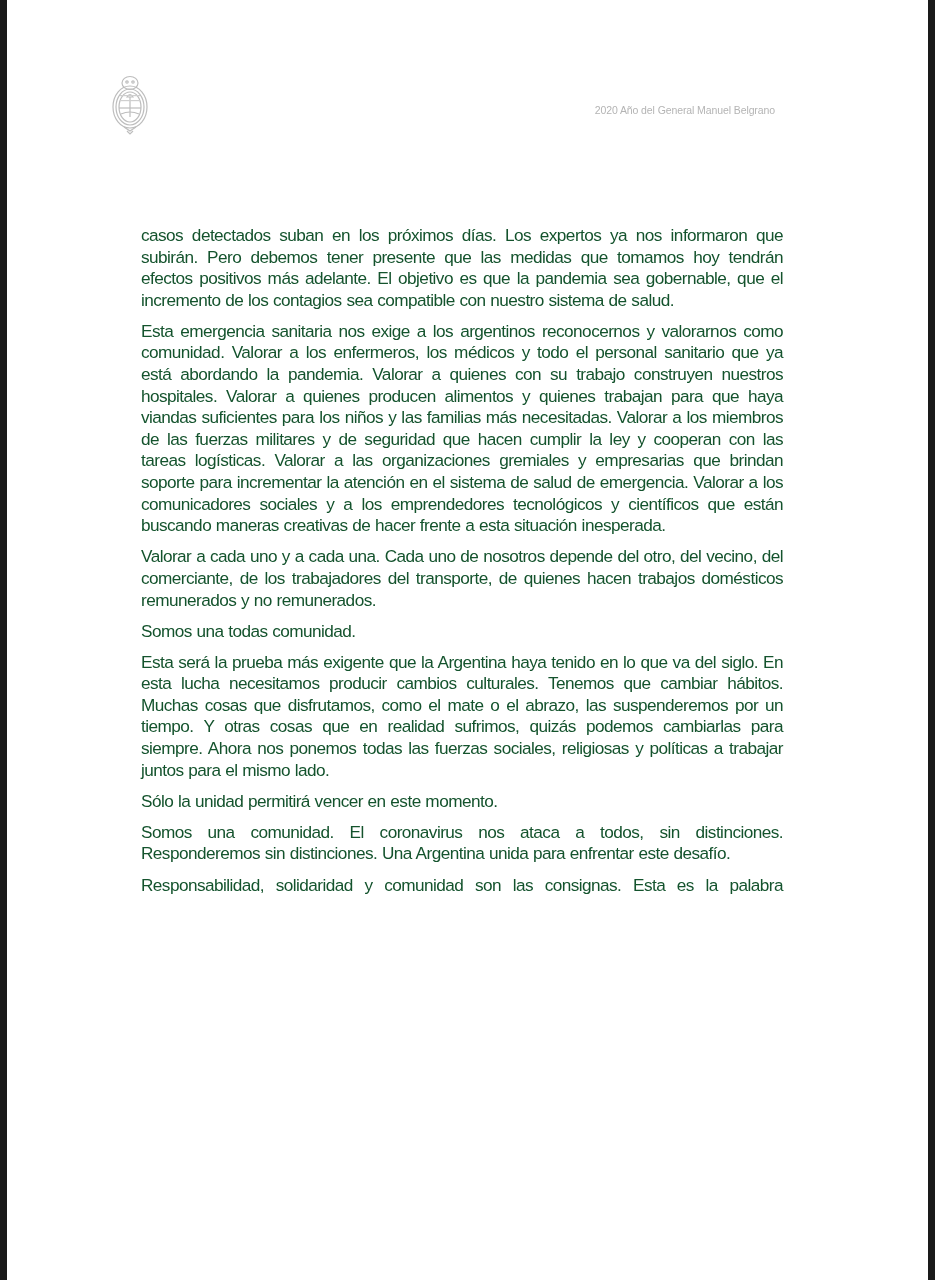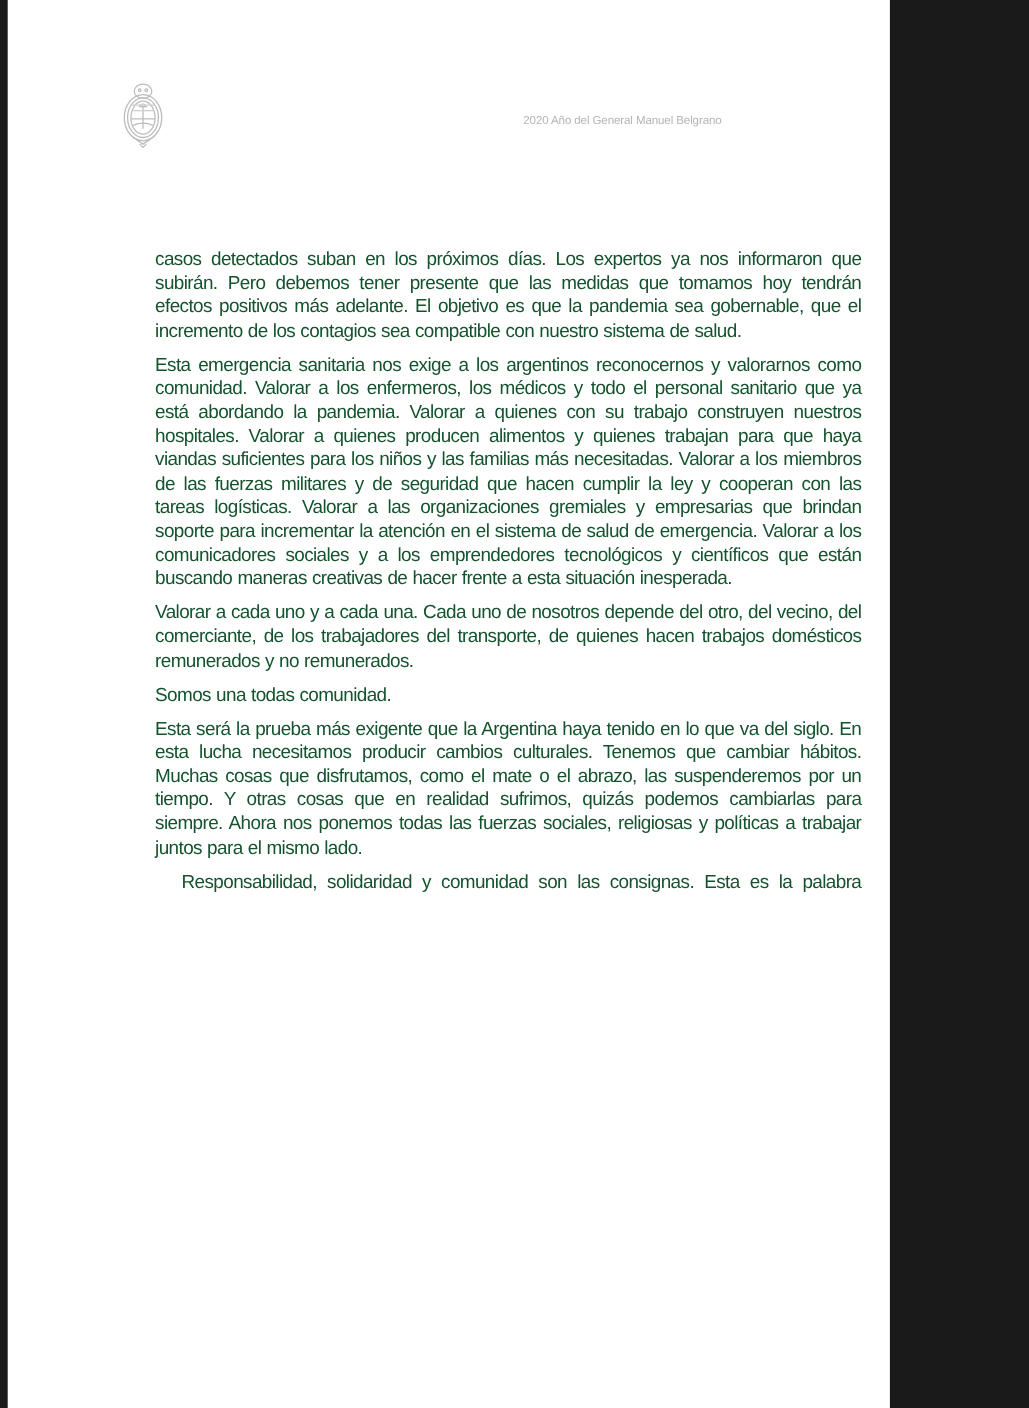--- a/index.html
+++ b/index.html
@@ -2,40 +2,40 @@
 <html><head>
   <meta charset="utf-8">
   <style>
     html, body { margin: 0; padding: 0; }
     body {
       width: 935px; height: 1280px; position: relative; overflow: hidden;
       background: #1a1a1a;
       font-family: "Liberation Sans", sans-serif;
     }
     .page {
-      position: absolute; left: 7px; top: 0; width: 802px; height: 1280px;
+      position: absolute; left: 7px; top: 0; width: 921px; height: 1280px;
       background: #ffffff;
     }
     .emblem {
       position: absolute; left: 103px; top: 73px; width: 40px; height: 62px;
     }
     .header-text {
       position: absolute; right: 153px; top: 104px;
       font-size: 10.5px; color: #b4b4b4; letter-spacing: -0.1px;
       white-space: nowrap;
     }
     .body-text {
       position: absolute; left: 134px; top: 225px; width: 642px;
       color: #14532d;
       font-size: 17.2px; line-height: 21.6px;
       letter-spacing: -0.55px; word-spacing: 0.5px;
       text-align: justify;
     }
     .body-text p { margin: 0 0 9.5px 0; }
-    .body-text p.last { text-align-last: justify; margin-left: 24px; }
+    .body-text p.last { text-align-last: justify; }
   </style>
 </head>
 <body>
 
 <div class="page">
   <div class="emblem">
     <svg width="40" height="62" viewBox="0 0 40 62">
       <g fill="none" stroke="#bdbdbd" stroke-width="1.2">
 
         <ellipse cx="20" cy="10" rx="8" ry="6.5"></ellipse>
@@ -64,15 +64,17 @@
   </div>
 
   <div class="header-text">2020 Año del General Manuel Belgrano</div>
 
   <div class="body-text">
     <p>casos detectados suban en los próximos días. Los expertos ya nos informaron que subirán. Pero debemos tener presente que las medidas que tomamos hoy tendrán efectos positivos más adelante. El objetivo es que la pandemia sea gobernable, que el incremento de los contagios sea compatible con nuestro sistema de salud.</p>
     <p>Esta emergencia sanitaria nos exige a los argentinos reconocernos y valorarnos como comunidad. Valorar a los enfermeros, los médicos y todo el personal sanitario que ya está abordando la pandemia. Valorar a quienes con su trabajo construyen nuestros hospitales. Valorar a quienes producen alimentos y quienes trabajan para que haya viandas suficientes para los niños y las familias más necesitadas. Valorar a los miembros de las fuerzas militares y de seguridad que hacen cumplir la ley y cooperan con las tareas logísticas. Valorar a las organizaciones gremiales y empresarias que brindan soporte para incrementar la atención en el sistema de salud de emergencia. Valorar a los comunicadores sociales y a los emprendedores tecnológicos y científicos que están buscando maneras creativas de hacer frente a esta situación inesperada.</p>
     <p>Valorar a cada uno y a cada una. Cada uno de nosotros depende del otro, del vecino, del comerciante, de los trabajadores del transporte, de quienes hacen trabajos domésticos remunerados y no remunerados.</p>
     <p>Somos una todas comunidad.</p>
     <p>Esta será la prueba más exigente que la Argentina haya tenido en lo que va del siglo. En esta lucha necesitamos producir cambios culturales. Tenemos que cambiar hábitos. Muchas cosas que disfrutamos, como el mate o el abrazo, las suspenderemos por un tiempo. Y otras cosas que en realidad sufrimos, quizás podemos cambiarlas para siempre. Ahora nos ponemos todas las fuerzas sociales, religiosas y políticas a trabajar juntos para el mismo lado.</p>
+    <p>Sólo la unidad permitirá vencer en este momento.</p>
+    <p>Somos una comunidad. El coronavirus nos ataca a todos, sin distinciones. Responderemos sin distinciones. Una Argentina unida para enfrentar este desafío.</p>
     <p class="last">Responsabilidad, solidaridad y comunidad son las consignas. Esta es la palabra</p>
   </div>
 </div>
 
 </body></html>

